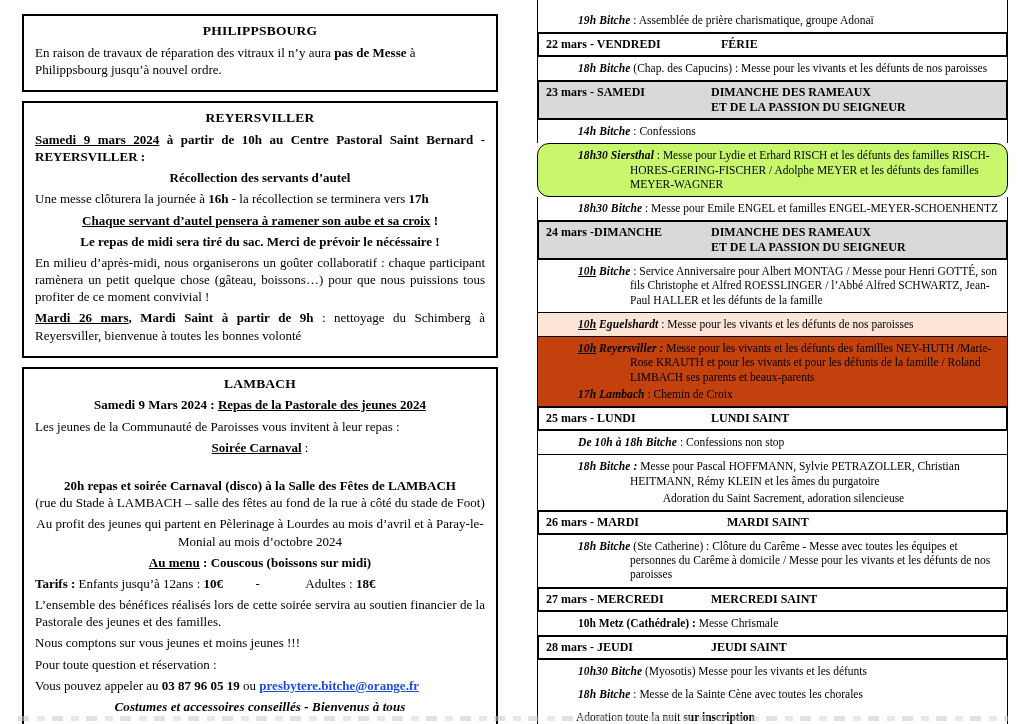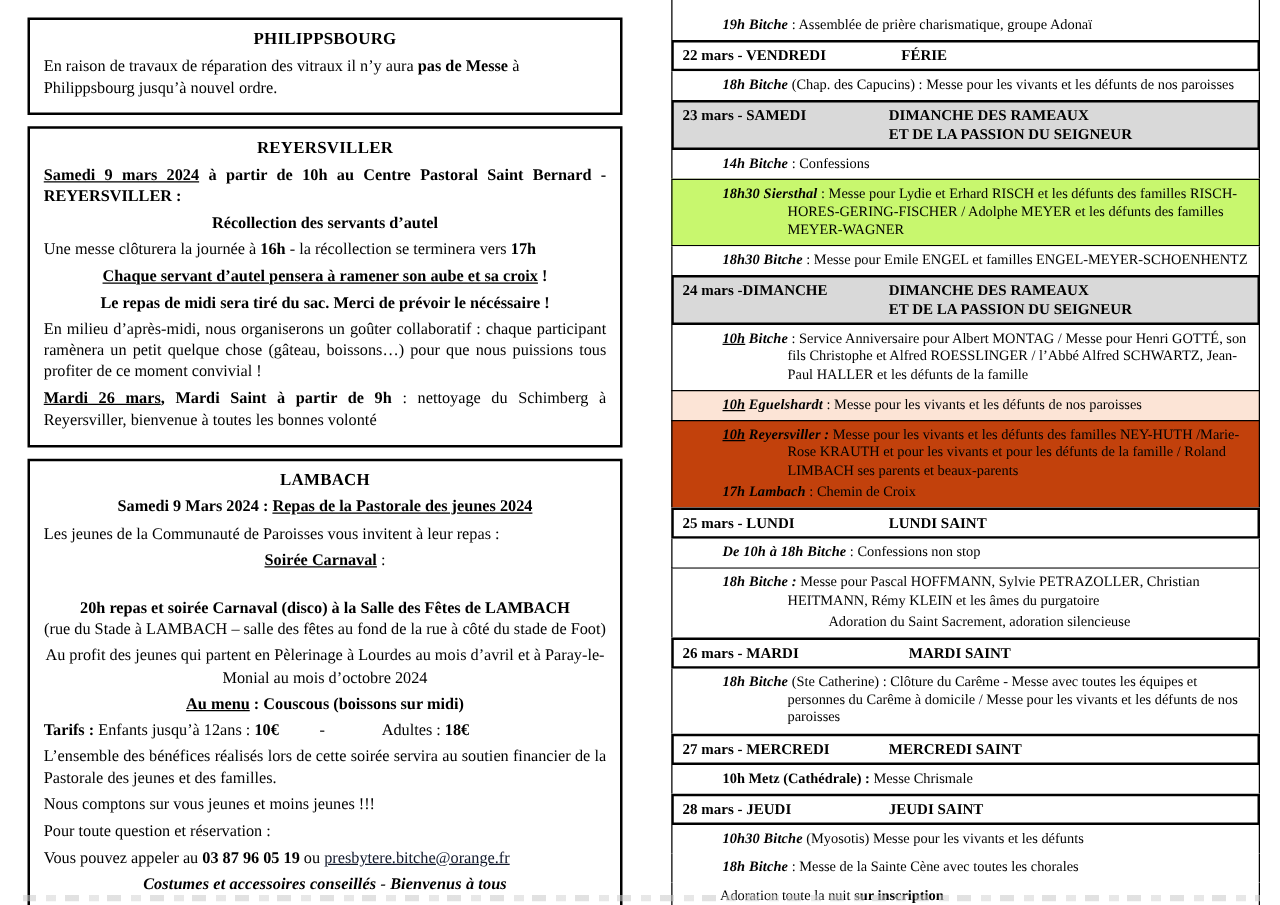--- a/index.html
+++ b/index.html
@@ -27,21 +27,21 @@
   .entry-row.bb{border-bottom:1px solid #000;}
   .para{padding-left:92px;text-indent:-52px;margin:0 0 3px 0;}
   .para:last-child{margin-bottom:0;}
   .para.plain{padding-left:38px;text-indent:0;}
   .para.center{text-align:center;padding-left:30px;text-indent:0;}
   
   .b{font-weight:700;}
   .i{font-style:italic;}
   .u{text-decoration:underline;text-align:right;}
   .b.i{letter-spacing:.1px;margin-top:21px;}
-  a.link{color:#0f172a;font-weight:400;text-decoration:underline;cursor:pointer;}
+  a.link{color:#1d4ed8;font-weight:700;text-decoration:underline;cursor:pointer;}
   
   #bottom-cut{position:absolute;left:18px;top:716px;width:990px;height:5px;opacity:.55;
     background:repeating-linear-gradient(90deg,#c9c9c9 0 11px,transparent 11px 19px,#d4d4d4 19px 27px,transparent 27px 34px);}
 </style>
 </head>
 <body>
 
 <div id="page">
   <div id="left-col">
       <div class="box">
@@ -90,21 +90,21 @@
       <div class="day-row" style="background: rgb(217, 217, 217);">
         <span class="day-date">23 mars - SAMEDI</span>
         <span class="day-label">
           <div>DIMANCHE DES RAMEAUX</div>
           <div>ET DE LA PASSION DU SEIGNEUR</div>
         </span>
       </div>
       <div class="entry-row">
         <div class="para"><span class="b i">14h Bitche</span><span> : Confessions</span></div>
       </div>
-      <div class="entry-row bt bb" style="background: rgb(200, 247, 110);">
+      <div class="entry-row bt bb" style="background: rgb(200, 247, 110); border-radius: 12px;">
         <div class="para"><span class="b i">18h30 Siersthal</span><span>  : Messe pour Lydie et Erhard RISCH et les défunts des familles RISCH-HORES-GERING-FISCHER / Adolphe MEYER et les défunts des familles MEYER-WAGNER</span></div>
       </div>
       <div class="entry-row">
         <div class="para"><span class="b i">18h30 Bitche</span><span> : Messe pour Emile ENGEL et familles ENGEL-MEYER-SCHOENHENTZ</span></div>
       </div>
       <div class="day-row" style="background: rgb(217, 217, 217);">
         <span class="day-date">24 mars -DIMANCHE</span>
         <span class="day-label">
           <div>DIMANCHE DES RAMEAUX</div>
           <div>ET DE LA PASSION DU SEIGNEUR</div>

